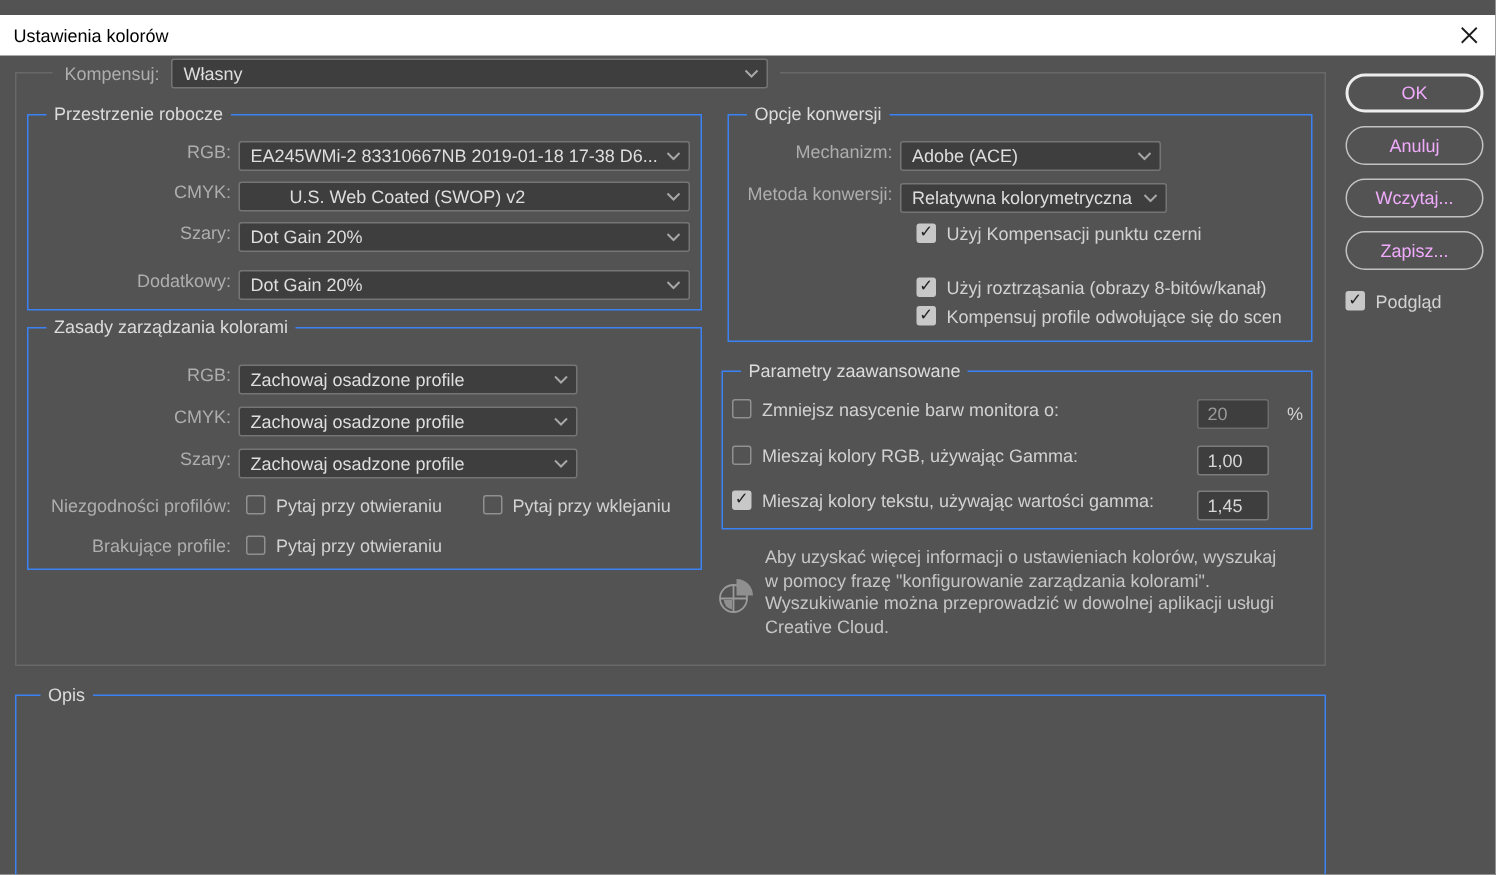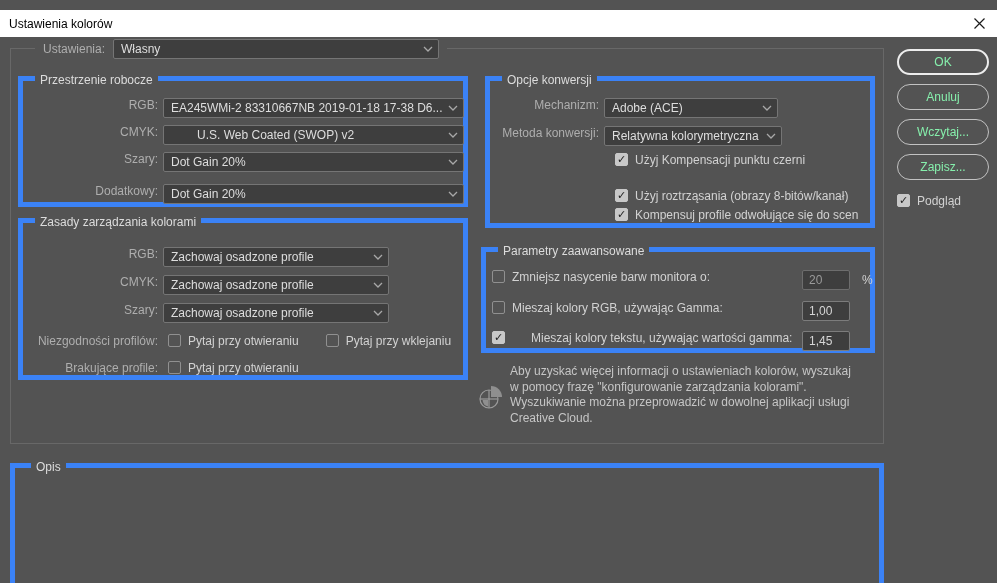--- a/index.html
+++ b/index.html
@@ -15,21 +15,21 @@
     background:#ffffff; color:#111; display:flex; align-items:center;
   }
   .titlebar .title{ margin-left:9px; font-size:12px; color:#000; }
   .close-btn{
     position:absolute; right:8px; top:3px; width:20px; height:20px;
     display:flex; align-items:center; justify-content:center; cursor:default;
   }
   .dlg{ position:absolute; top:27px; left:0; right:0; bottom:0; }
 
   
-  .gbox{ position:absolute; border:5px solid #3b82f6; box-sizing:border-box; }
+  .gbox{ position:absolute; border:1px solid #3b82f6; box-sizing:border-box; }
   .gbox .legend{
     position:absolute; top:-9px; left:12px; background:#535353;
     padding:0 5px; color:#dcdcdc; white-space:nowrap; line-height:16px;
   }
   
   .mainbox{ position:absolute; border:1px solid #686868; box-sizing:border-box; }
   .settings-legend{
     position:absolute; top:-11px; left:24px; background:#535353;
     display:flex; align-items:center; padding:0 8px; height:22px;
   }
@@ -61,21 +61,21 @@
     position:absolute; width:48px; height:20px; box-sizing:border-box;
     background:#3e3e3e; border:1px solid #7c7c7c; border-radius:2px;
     color:#d6d6d6; font-family:"Liberation Sans","DejaVu Sans",sans-serif;
     font-size:12px; padding:0 6px; outline:none;
   }
   .field.dim{ color:#9a9a9a; border-color:#6d6d6d; }
 
   .btn{
     position:absolute; left:897px; width:92px; height:26px; box-sizing:border-box;
     border:1px solid #c2c2c2; border-radius:13px; background:transparent;
-    color:#86efac; display:flex; align-items:center; justify-content:center;
+    color:#f0abfc; display:flex; align-items:center; justify-content:center;
     font-size:12px; cursor:default;
   }
   .btn.default{ border:2px solid #ededed; }
 
   .info-text{ position:absolute; color:#c6c6c6; line-height:15.5px; }
   .info-text span{ display:block; white-space:nowrap; }
 </style>
 </head>
 <body>
 
@@ -87,22 +87,22 @@
       <svg width="13" height="13" viewBox="0 0 13 13">
         <path d="M1.5 1.5 L11.5 11.5 M11.5 1.5 L1.5 11.5" stroke="#1c1c1c" stroke-width="1.2" fill="none"></path>
       </svg>
     </div>
   </div>
 
   <div class="dlg">
 
     <div class="mainbox" style="left:10px; top:21px; width:874px; height:396px;">
       <div class="settings-legend">
-        <span class="lbl" style="margin-right:8px;">Ustawienia:</span>
-        <div class="dd" style="width:326px;">
+        <span class="lbl" style="margin-right:8px;">Kompensuj:</span>
+        <div class="dd" style="width:398px;">
           <span class="txt">Własny</span>
           <span class="chev">
             <svg width="10" height="6" viewBox="0 0 10 6">
                 <path d="M1 1 L5 5 L9 1" stroke="#a8a8a8" stroke-width="1.3" fill="none"></path>
               </svg>
           </span>
         </div>
       </div>
     </div>
 
@@ -264,21 +264,21 @@
       </div>
       <input class="field dim" style="left: 316px; top: 18px;" readonly="" value="20">
       <span class="cblbl" style="position:absolute; left:376px; top:21px;">%</span>
 
       <div class="row" style="left:6px; top:49px;">
         <span class="cb"></span>
         <span class="cblbl">Mieszaj kolory RGB, używając Gamma:</span>
       </div>
       <input class="field" style="left: 316px; top: 49px;" readonly="" value="1,00">
 
-      <div class="row" style="left:6px; top:79px;gap:19px;">
+      <div class="row" style="left:6px; top:79px;">
         <span class="cb checked"></span>
         <span class="cblbl">Mieszaj kolory tekstu, używając wartości gamma:</span>
       </div>
       <input class="field" style="left: 316px; top: 79px;" readonly="" value="1,45">
     </div>
 
     <div style="position:absolute; left:477px; top:357px; width:28px; height:28px;">
       <svg width="27" height="27" viewBox="0 0 27 27">
         <circle cx="12" cy="15" r="9" fill="none" stroke="#9a9a9a" stroke-width="1.2"></circle>
         <line x1="3" y1="15" x2="21" y2="15" stroke="#9a9a9a" stroke-width="1.2"></line>

